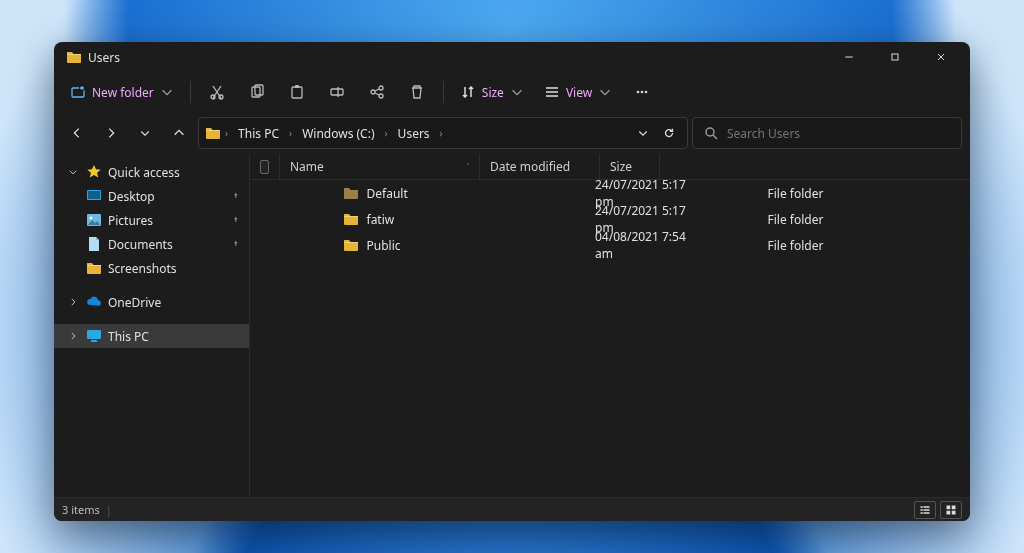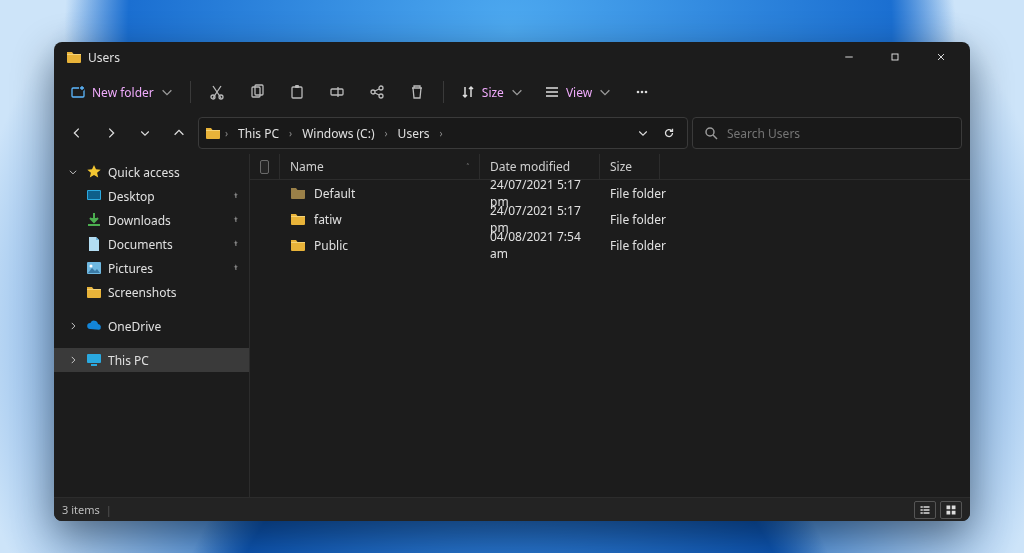--- a/index.html
+++ b/index.html
@@ -67,21 +67,21 @@
              color:#cfcfcf; font-size:12px; }
   .colhead > div { height:100%; display:flex; align-items:center; padding:0 10px;
                    border-right:1px solid #2c2c2c; }
   .col-chk { width: 30px; justify-content:center; border-right:none; padding:0; }
   .col-name { width: 200px; }
   .col-date { width: 120px; }
   .col-type { width: 100px; }
   .col-size { width: 60px; }
   .sort-ind { margin-left: auto; font-size:9px; color:#9a9a9a; }
   .filelist { flex:1; overflow:auto; }
-  .filerow { height: 26px; display:flex; align-items:center; }
+  .filerow { height: 26px; display:flex; align-items:center;justify-content:space-between; }
   .filerow > div { padding:0 10px; height:100%; display:flex; align-items:center; font-size:12px; }
   .cell-chk { width: 30px; }
   .cell-name { width: 200px; gap:8px; }
   .cell-date { width: 120px; }
   .cell-type { width: 100px; }
   .cell-size { width: 60px; }
   .chkbox { width:14px; height:14px; border:1px solid #6a6a6a; border-radius:2px; background:#242424; }
 
   
   .status { height: 24px; border-top:1px solid #2c2c2c; display:flex; align-items:center;
@@ -440,50 +440,37 @@
         <span>Desktop</span>
         <span class="pin">
             <svg viewBox="0 0 16 16" width="10" height="10">
               <use href="#i-pin"></use>
             </svg>
           </span>
       </div>
       <div class="side-item sub">
         <span class="ico">
             <svg viewBox="0 0 16 16">
-              <use href="#i-download"></use>
-            </svg>
-          </span>
-        <span>Downloads</span>
+              <use href="#i-picture"></use>
+            </svg>
+          </span>
+        <span>Pictures</span>
         <span class="pin">
             <svg viewBox="0 0 16 16" width="10" height="10">
               <use href="#i-pin"></use>
             </svg>
           </span>
       </div>
       <div class="side-item sub">
         <span class="ico">
             <svg viewBox="0 0 16 16">
               <use href="#i-document"></use>
             </svg>
           </span>
         <span>Documents</span>
-        <span class="pin">
-            <svg viewBox="0 0 16 16" width="10" height="10">
-              <use href="#i-pin"></use>
-            </svg>
-          </span>
-      </div>
-      <div class="side-item sub">
-        <span class="ico">
-            <svg viewBox="0 0 16 16">
-              <use href="#i-picture"></use>
-            </svg>
-          </span>
-        <span>Pictures</span>
         <span class="pin">
             <svg viewBox="0 0 16 16" width="10" height="10">
               <use href="#i-pin"></use>
             </svg>
           </span>
       </div>
       <div class="side-item sub">
         <span class="ico">
             <svg viewBox="0 0 16 16">
               <use href="#i-folder"></use>

